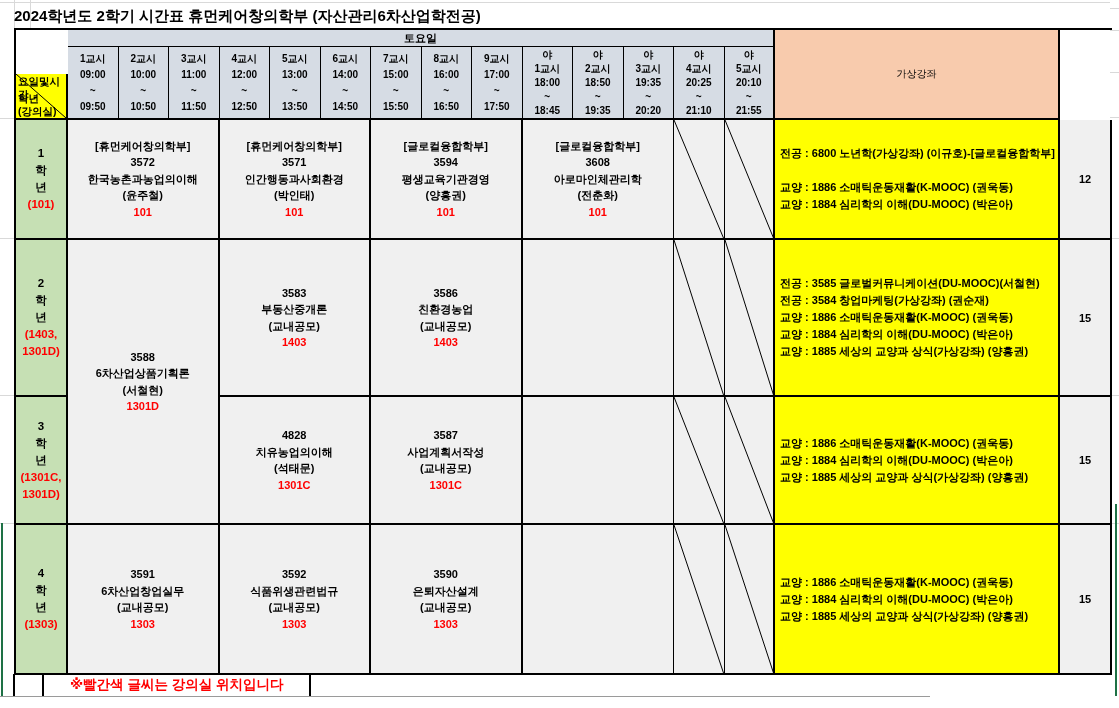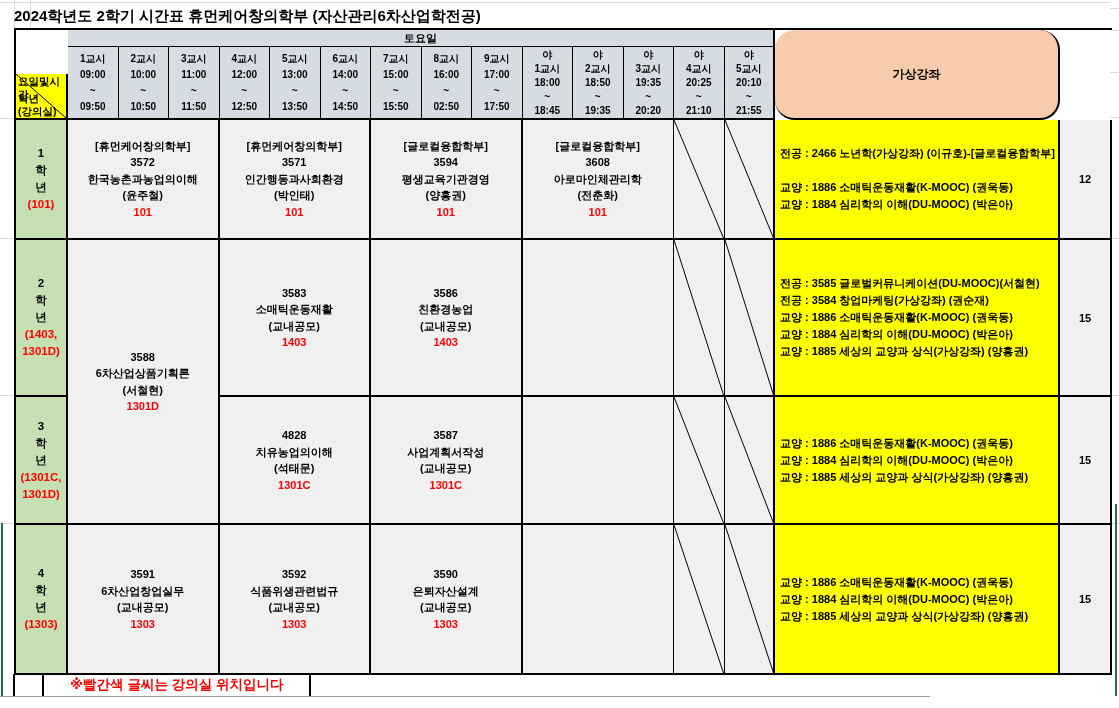--- a/index.html
+++ b/index.html
@@ -17,21 +17,21 @@
         text-align:center;overflow:hidden;color:#000;}
   .br1{border-right-width:1px;}
   .bb1{border-bottom-width:1px;}
   .hdr{background:#d6dce4;font-weight:bold;font-size:10px;}
   .day{line-height:16px;}
   .night{line-height:14px;}
   .sat{background:#d6dce4;font-weight:bold;font-size:11px;line-height:15px;}
   .corner{background:#ffff00;font-weight:bold;font-size:10.5px;align-items:stretch;justify-content:flex-start;margin-top:44px;}
   .corner .top{position:absolute;top:1px;left:2px;width:46px;text-align:left;word-break:break-all;line-height:13px;}
   .corner .bot{position:absolute;bottom:0px;left:2px;text-align:left;line-height:13px;}
-  .vhdr{background:#f8cbad;font-weight:bold;font-size:12px;border-radius:20px;}
+  .vhdr{background:#f8cbad;font-weight:normal;font-size:10px;}
   .grade{background:#c6e0b4;font-weight:bold;font-size:11.5px;line-height:17px;}
   .cls{font-weight:bold;font-size:11px;line-height:16.5px;}
   .room{color:#ff0000;}
   .virt{background:#ffff00;align-items:flex-start;text-align:left;padding-left:5px;
         font-weight:bold;font-size:11px;}
   .vline{line-height:17px;min-height:17px;white-space:nowrap;}
   .cred{font-weight:bold;font-size:11px;}
   .diagsvg{position:absolute;left:0;top:0;width:100%;height:100%;}
   .foot{position:absolute;left:70px;top:674px;height:21px;line-height:21px;
         color:#ff0000;font-weight:bold;font-size:13.5px;white-space:nowrap;}
@@ -117,21 +117,21 @@
     <div class="cell hdr day br1" style="grid-area:2/8/3/9">
       <div>7교시</div>
       <div>15:00</div>
       <div>~</div>
       <div>15:50</div>
     </div>
     <div class="cell hdr day br1" style="grid-area:2/9/3/10">
       <div>8교시</div>
       <div>16:00</div>
       <div>~</div>
-      <div>02:50</div>
+      <div>16:50</div>
     </div>
     <div class="cell hdr day br1" style="grid-area:2/10/3/11">
       <div>9교시</div>
       <div>17:00</div>
       <div>~</div>
       <div>17:50</div>
     </div>
 
     <div class="cell hdr night br1" style="grid-area:2/11/3/12">
       <div>야</div>
@@ -207,21 +207,21 @@
       <svg class="diagsvg" viewBox="0 0 100 100" preserveAspectRatio="none">
           <line x1="0" y1="0" x2="100" y2="100" stroke="#000" stroke-width="1" vector-effect="non-scaling-stroke"></line>
         </svg>
     </div>
     <div class="cell" style="grid-area:3/15/4/16">
       <svg class="diagsvg" viewBox="0 0 100 100" preserveAspectRatio="none">
           <line x1="0" y1="0" x2="100" y2="100" stroke="#000" stroke-width="1" vector-effect="non-scaling-stroke"></line>
         </svg>
     </div>
     <div class="cell virt" style="grid-area:3/16/4/17">
-      <div class="vline">전공 : 2466 노년학(가상강좌) (이규호)-[글로컬융합학부]</div>
+      <div class="vline">전공 : 6800 노년학(가상강좌) (이규호)-[글로컬융합학부]</div>
       <div class="vline"></div>
       <div class="vline">교양 : 1886 소매틱운동재활(K-MOOC) (권욱동)</div>
       <div class="vline">교양 : 1884 심리학의 이해(DU-MOOC) (박은아)</div>
     </div>
     <div class="cell cred" style="grid-area:3/17/4/18">12</div>
 
     <div class="cell grade" style="grid-area:4/1/5/2">
       <div>2</div>
       <div>학</div>
       <div>년</div>
@@ -229,21 +229,21 @@
       <div class="room">1301D)</div>
     </div>
     <div class="cell cls" style="grid-area:4/2/6/5">
       <div>3588</div>
       <div>6차산업상품기획론</div>
       <div>(서철현)</div>
       <div class="room">1301D</div>
     </div>
     <div class="cell cls" style="grid-area:4/5/5/8">
       <div>3583</div>
-      <div>소매틱운동재활</div>
+      <div>부동산중개론</div>
       <div>(교내공모)</div>
       <div class="room">1403</div>
     </div>
     <div class="cell cls" style="grid-area:4/8/5/11">
       <div>3586</div>
       <div>친환경농업</div>
       <div>(교내공모)</div>
       <div class="room">1403</div>
     </div>
     <div class="cell br1" style="grid-area:4/11/5/14"></div>

